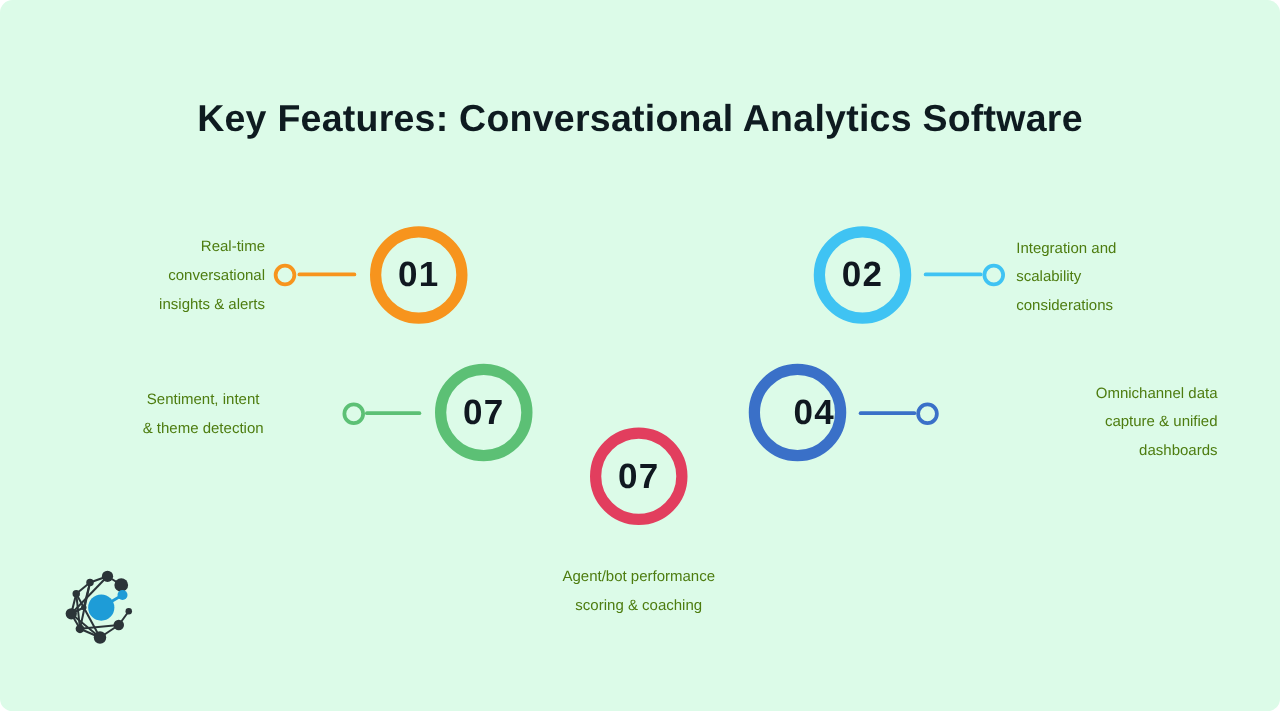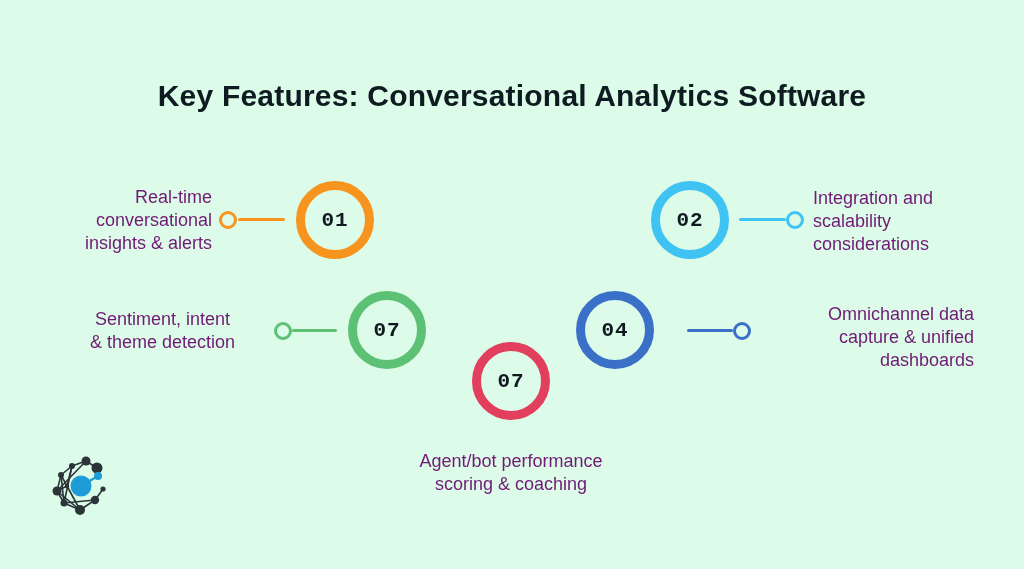--- a/index.html
+++ b/index.html
@@ -3,20 +3,21 @@
 <meta charset="utf-8">
 <style>
   html, body { margin: 0; padding: 0; }
   .canvas {
     position: relative;
     width: 1024px;
     height: 569px;
     background: #DCFBE8;
     font-family: "Liberation Sans", sans-serif;
     overflow: hidden;
+    border-radius: 10px;
   }
   .title {
     position: absolute;
     left: 0; right: 0;
     top: 79px;
     text-align: center;
     font-size: 30px;
     font-weight: 800;
     letter-spacing: 0.2px;
     color: #0E1B20;
@@ -25,31 +26,30 @@
     position: absolute;
     width: 78px; height: 78px;
     box-sizing: border-box;
     border: 9px solid #000;
     border-radius: 50%;
     display: flex;
     align-items: center;
     justify-content: center;
   }
   .num {
-    font-size: 21px;
+    font-size: 28px;
     font-weight: 700;
     letter-spacing: 1px;
     color: #101820;
-    font-family: Liberation Mono, monospace;
   }
   .label {
     position: absolute;
-    font-size: 18px;
+    font-size: 12px;
     line-height: 23px;
-    color: #701a75;
+    color: #4d7c0f;
     white-space: pre-line;
   }
   .line {
     position: absolute;
     height: 3px;
     border-radius: 2px;
   }
   .dot {
     position: absolute;
     width: 18px; height: 18px;
@@ -69,21 +69,21 @@
   #f2 .circle { left: 348px; top: 291px; }
   #f2 .label  { left: 58px;  top: 308px; width: 209px; text-align: center; }
   #f2 .dot    { left: 274px; top: 322px; }
   #f2 .line   { left: 292px; top: 329px; width: 45px; }
 
   
   #f3 .circle { left: 472px; top: 342px; }
   #f3 .label  { left: 351px; top: 430px; width: 320px; text-align: center; margin-top: 20px; }
 
   
-  #f4 .circle { left: 576px; top: 291px; }
+  #f4 .circle { left: 599px; top: 291px; justify-content: flex-end; }
   #f4 .label  { left: 759px; top: 303px; width: 215px; text-align: right; }
   #f4 .line   { left: 687px; top: 329px; width: 46px; }
   #f4 .dot    { left: 733px; top: 322px; }
 
   
   #f5 .circle { left: 651px; top: 181px; }
   #f5 .label  { left: 813px; top: 187px; width: 215px; text-align: left; }
   #f5 .line   { left: 739px; top: 218px; width: 47px; }
   #f5 .dot    { left: 786px; top: 211px; }
 

